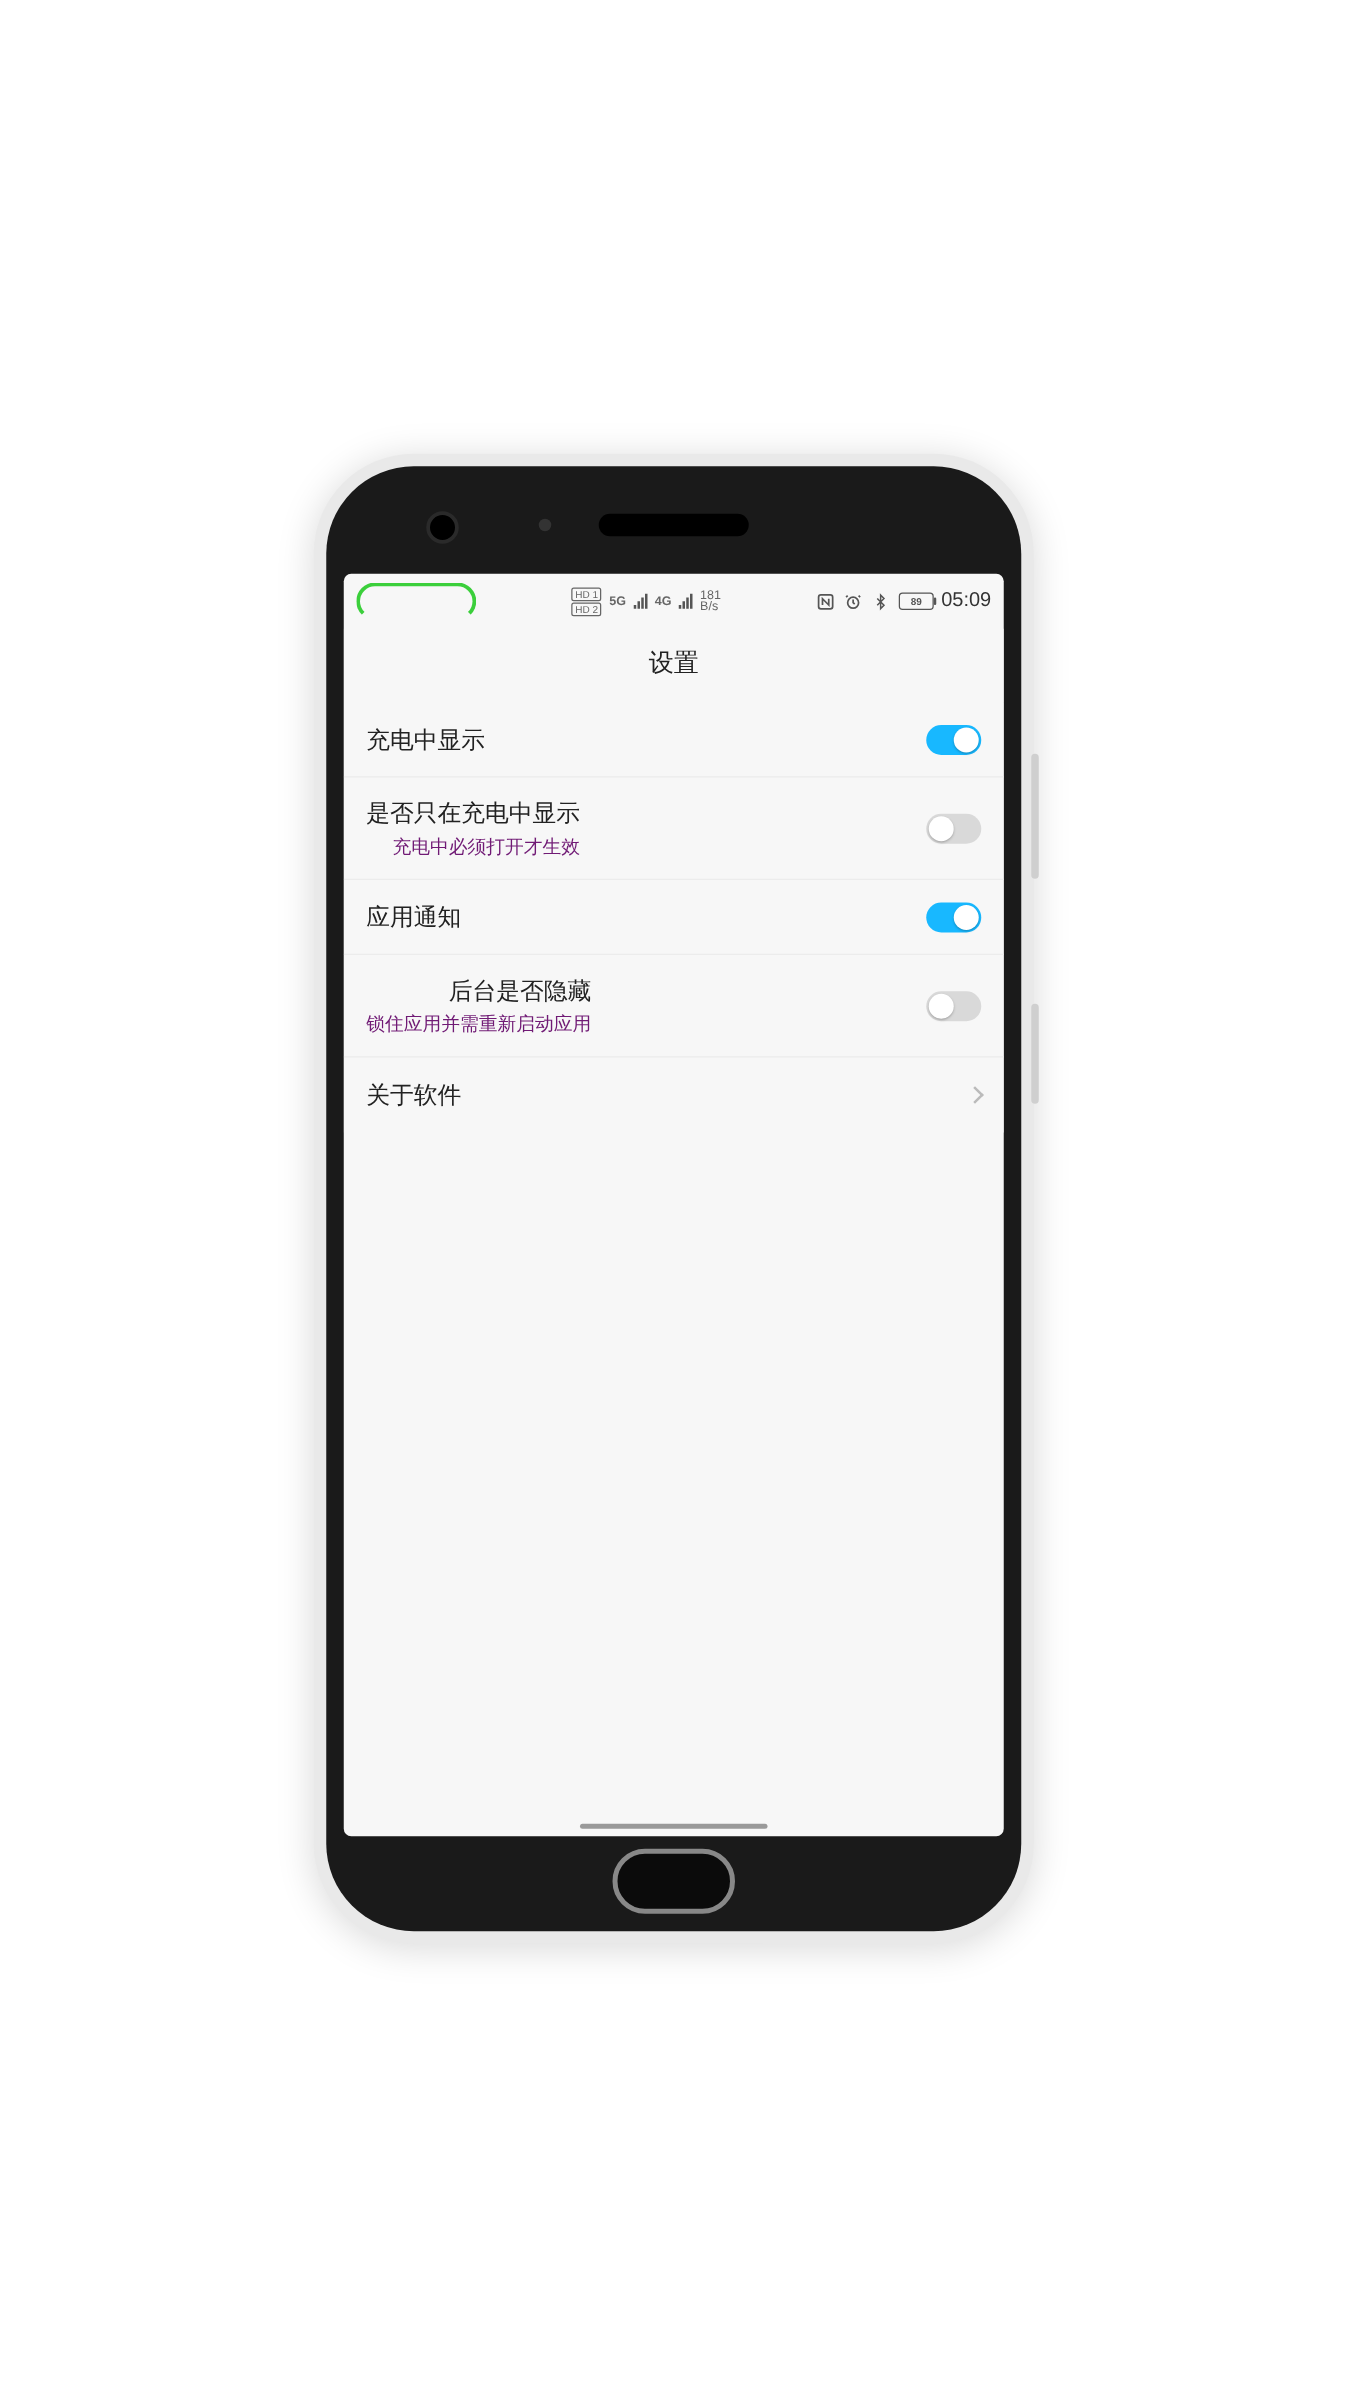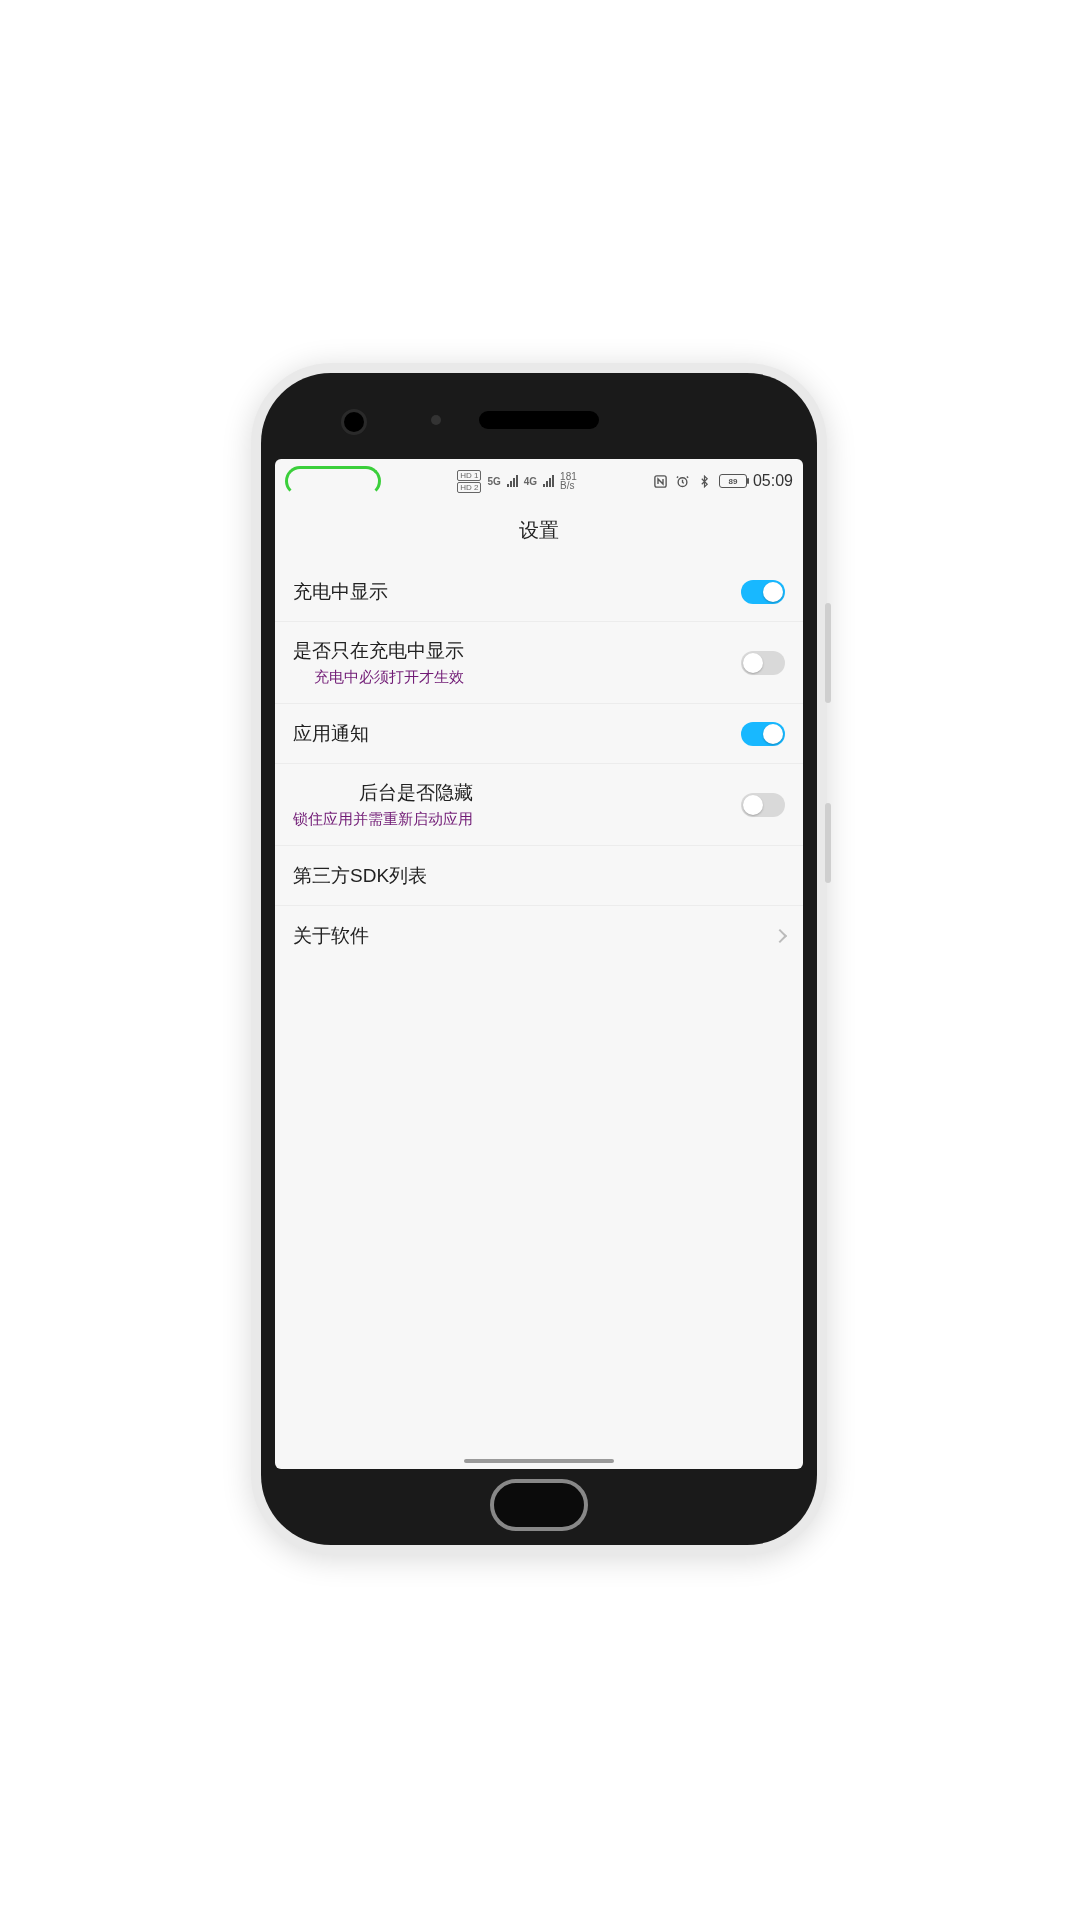--- a/index.html
+++ b/index.html
@@ -267,25 +267,20 @@
           <div class="labels">
             <span class="title">后台是否隐藏</span>
             <span class="sub">锁住应用并需重新启动应用</span>
           </div>
           <div class="toggle">
               <div class="knob"></div>
             </div>
         </div>
 
 
-        <div class="row">
-          <div class="labels">
-            <span class="title">第三方SDK列表</span>
-          </div>
-        </div>
 
         <div class="row">
           <div class="labels">
             <span class="title">关于软件</span>
           </div>
           <span class="chevron"></span>
         </div>
 
       </div>
 

